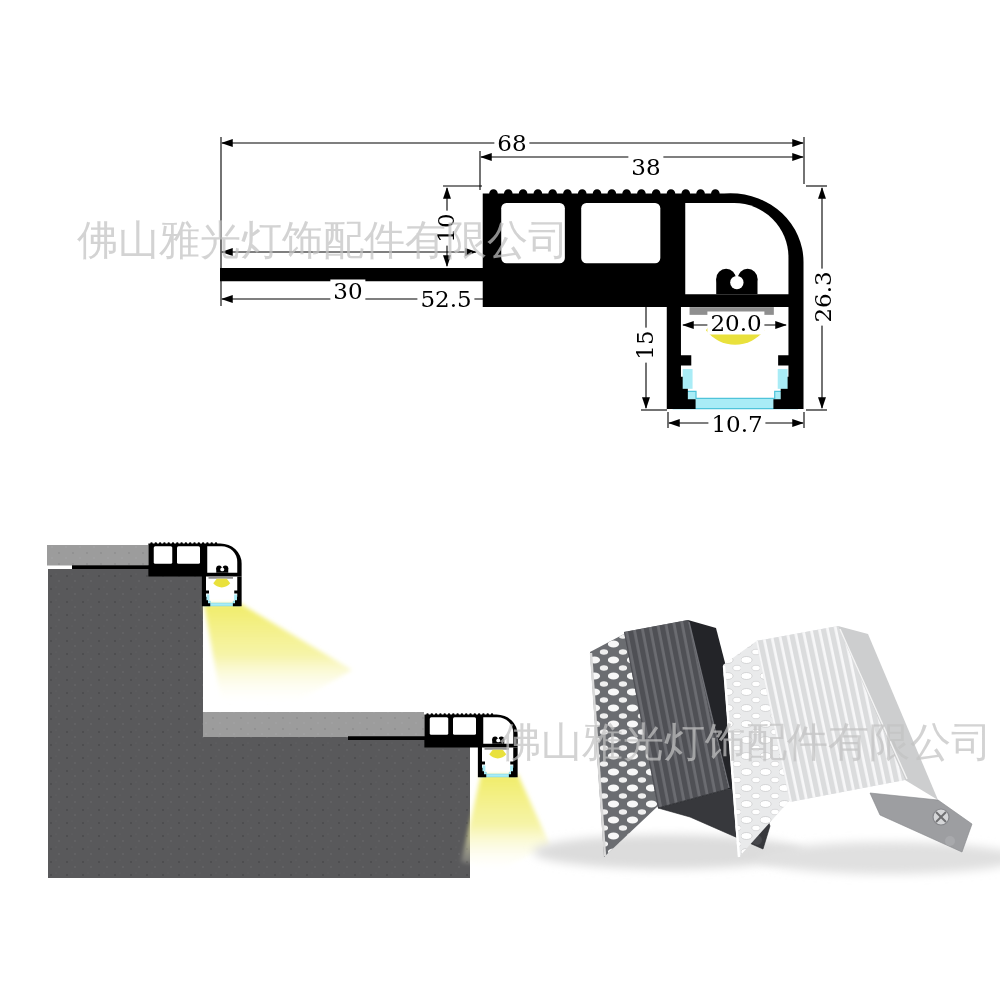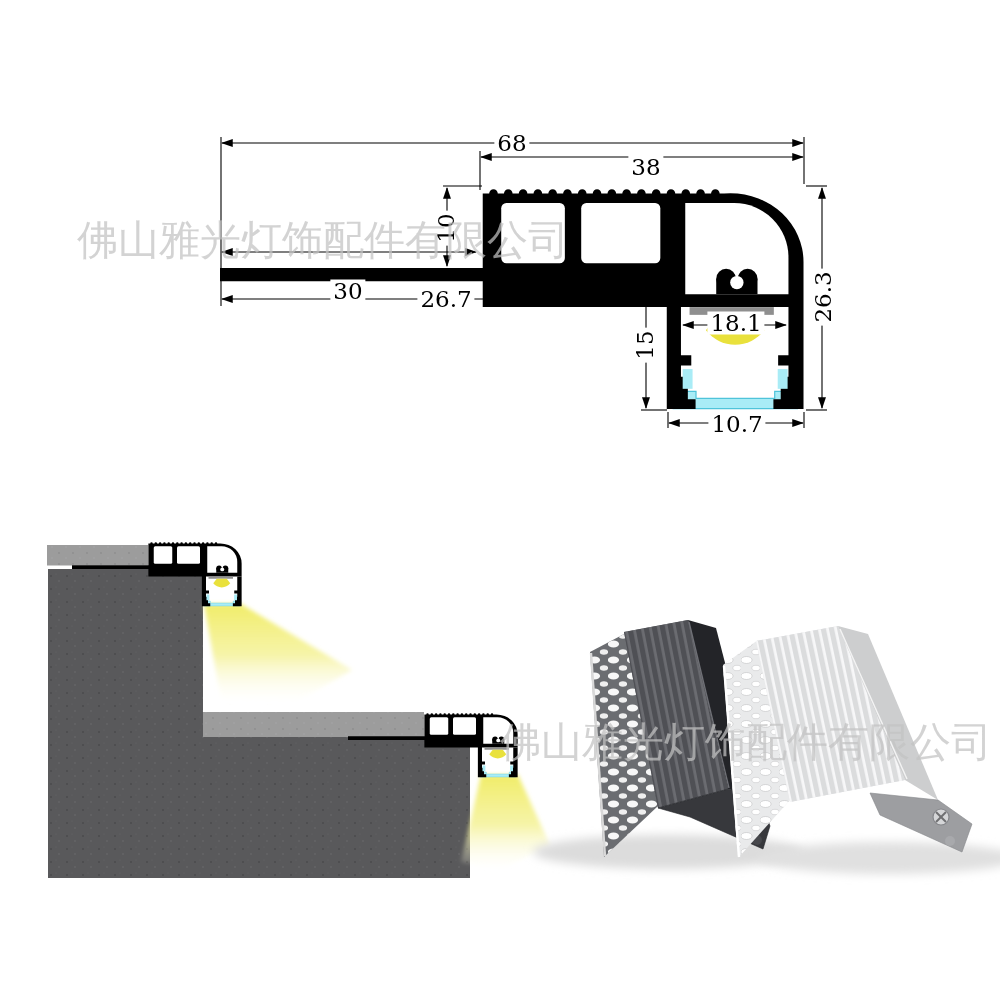--- a/index.html
+++ b/index.html
@@ -192,22 +192,22 @@
       </g>
       <circle cx="950" cy="841" r="5" fill="#a8a9ac"></circle>
     </g>
   </g>
 </svg>
 
 <span class="dim" style="left:512px;top:143px;">68</span>
 <span class="dim" style="left:646px;top:157px;margin-top:10px;">38</span>
 <span class="dim vert" style="left:446px;top:228px;">10</span>
 <span class="dim" style="left:348px;top:251px;margin-top:40px;">30</span>
-<span class="dim" style="left:446px;top:299px;">26.7</span>
+<span class="dim" style="left:446px;top:299px;">52.5</span>
 <span class="dim vert" style="left:645px;top:345px;">15</span>
-<span class="dim" style="left:736px;top:323px;">18.1</span>
+<span class="dim" style="left:736px;top:323px;">20.0</span>
 <span class="dim vert" style="left:823px;top:297px;">26.3</span>
 <span class="dim" style="left:737px;top:424px;">10.7</span>
 
 <div class="watermark wm1">佛山雅光灯饰配件有限公司</div>
 <div class="watermark wm2">佛山雅光灯饰配件有限公司</div>
 
 </div>
 
 </body></html>

